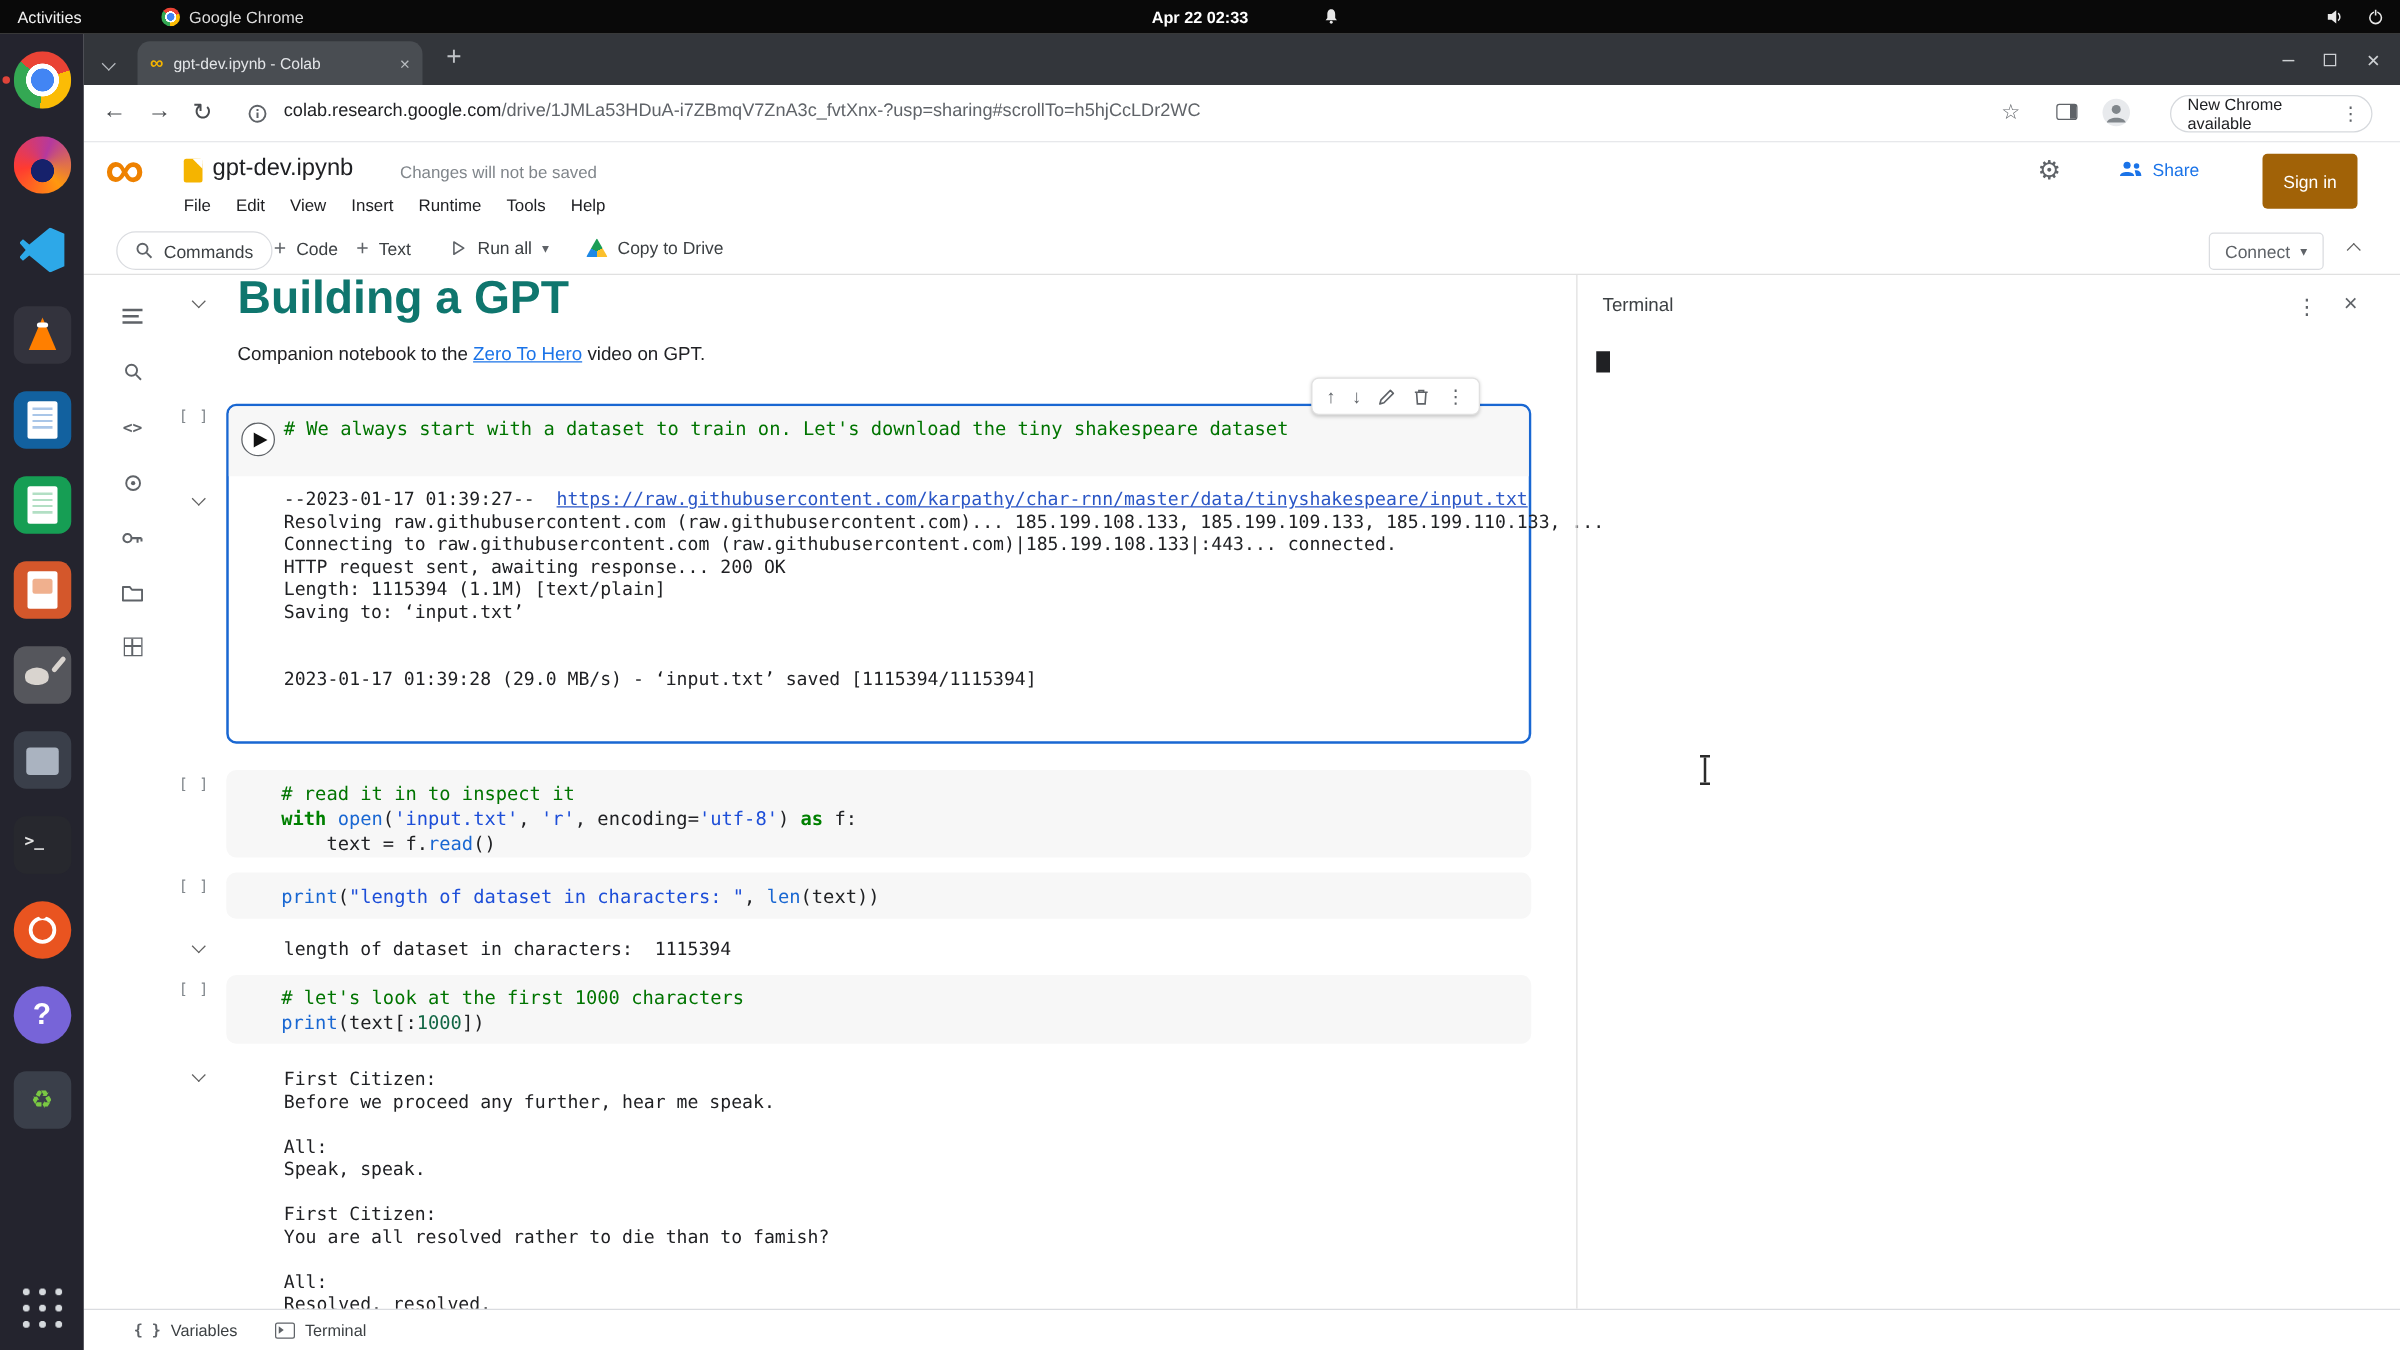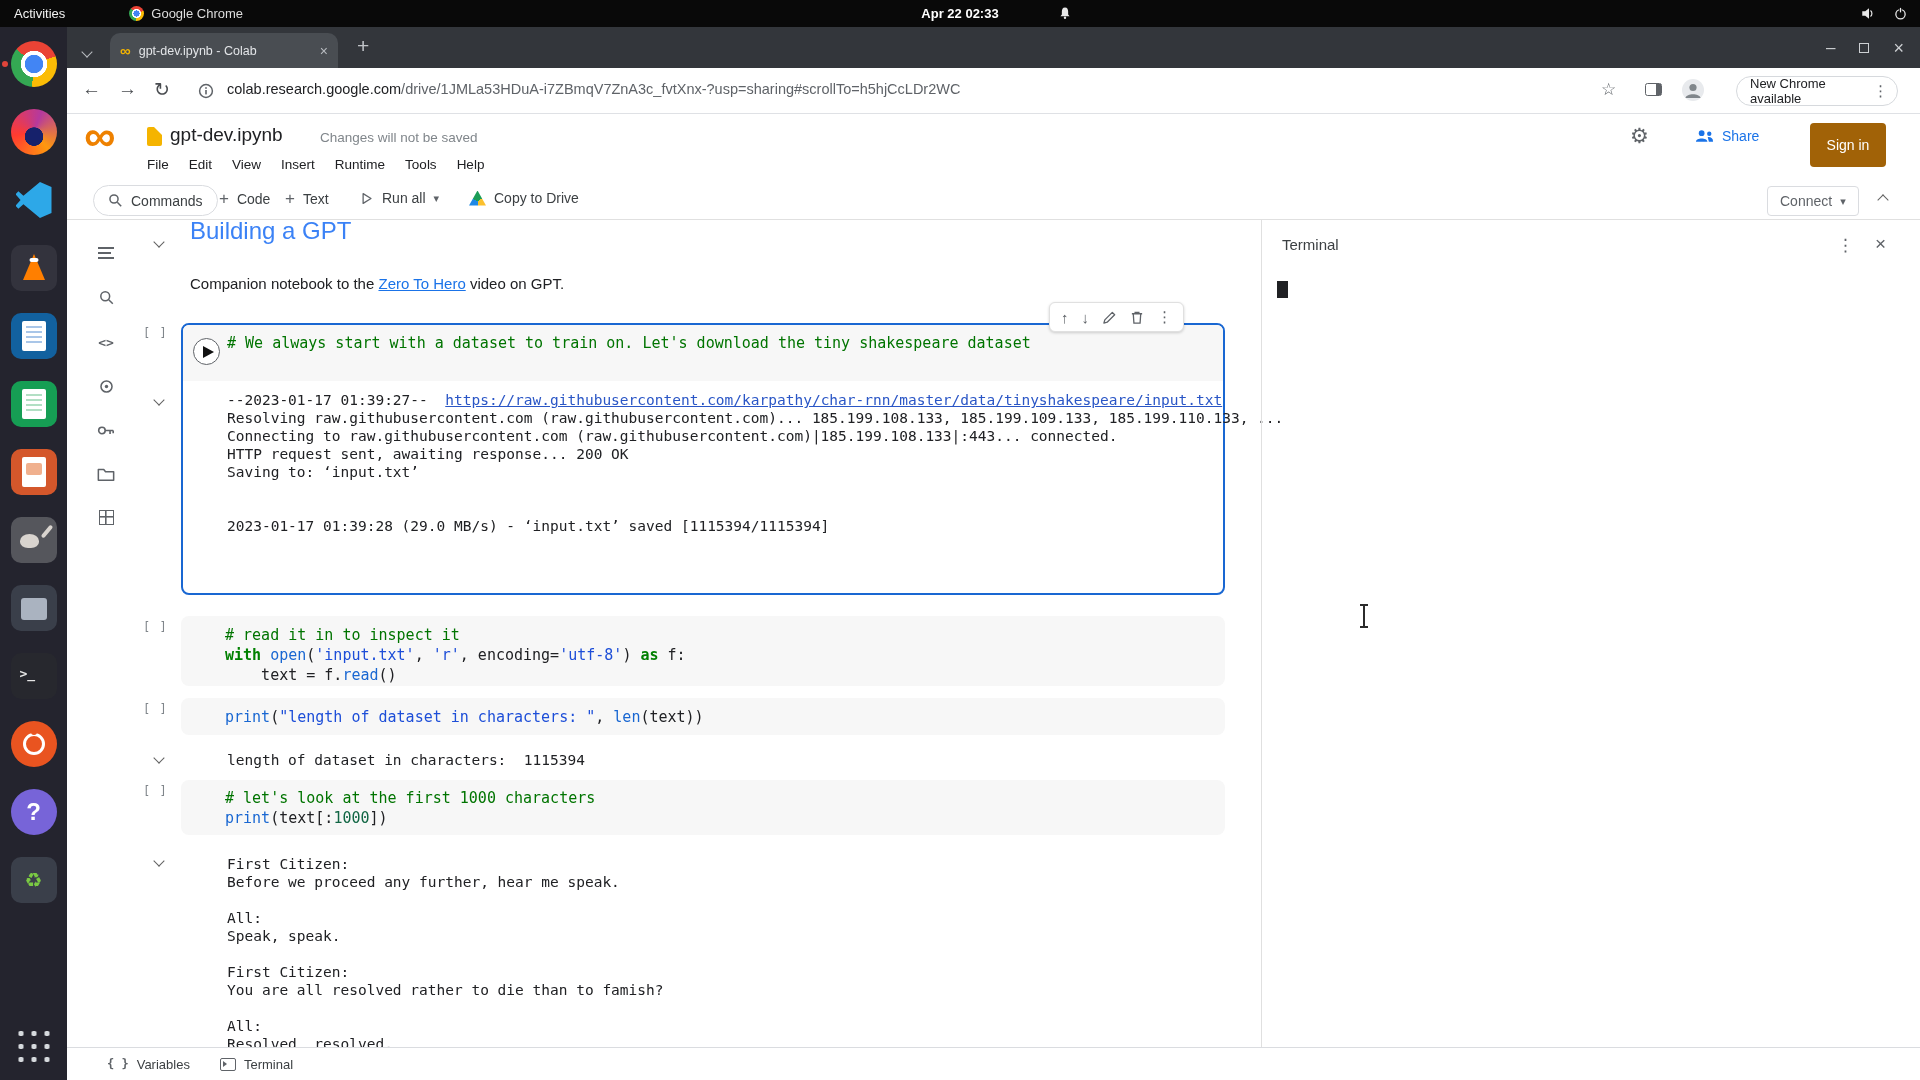--- a/index.html
+++ b/index.html
@@ -77,21 +77,21 @@
   #pill .kb{color:#5f6368;font-size:15px}
 
   
   #colab{position:absolute;top:87px;left:0;right:0;bottom:0;background:#fff}
   #cl-logo{position:absolute;left:17px;top:-4px;font-size:44px;font-weight:700;color:#ee8100;line-height:52px}
   .nb-ic{position:absolute;left:80px;top:13px;width:15px;height:19px;background:#f5b400;border-radius:2px}
   .nb-ic::before{content:"";position:absolute;right:0;top:0;border:4px solid #fff;border-left-color:rgba(0,0,0,0);border-bottom-color:rgba(0,0,0,0)}
   #cl-title{position:absolute;left:103px;top:10px;font-size:19px;color:#202124;cursor:text}
   #cl-status{position:absolute;left:253px;top:16px;font-size:13.5px;color:#80868b}
   #cl-gear{position:absolute;left:1563px;top:10px;font-size:21px;color:#5f6368;cursor:pointer}
-  #cl-share{position:absolute;left:1628px;top:14px;display:flex;gap:8px;align-items:center;color:#1a73e8;font-size:14px;cursor:pointer}
+  #cl-share{position:absolute;left:1628px;top:14px;display:flex;gap:8px;align-items:flex-start;color:#1a73e8;font-size:14px;cursor:pointer}
   #cl-signin{position:absolute;left:1743px;top:9px;width:76px;height:44px;background:#a16207;color:#fff;border:none;border-radius:4px;font-size:14px;font-family:inherit;cursor:pointer}
   #cl-menus{position:absolute;left:70px;top:38px;display:flex;font-size:13.5px;color:#202124}
   #cl-menus span{padding:5px 10px;cursor:pointer}
 
   #cl-tools{position:absolute;left:0;right:0;top:70px;height:36px;border-bottom:1px solid #e0e0e0;font-size:14px;color:#3c4043}
   .tl{position:absolute;display:flex;align-items:center;gap:8px;cursor:pointer}
   #t-commands{left:26px;top:1px;height:31px;padding:0 14px;border:1px solid #dadce0;border-radius:16px;color:#3c4043}
   #t-code{left:152px;top:6px}
   #t-text{left:218px;top:6px}
   #t-runall{left:292px;top:6px}
@@ -105,21 +105,21 @@
   .i-toc::after{content:"";position:absolute;left:0;right:3px;top:3px;height:2px;background:currentColor}
   .i-code{font:700 13px "DejaVu Sans Mono",monospace}
   .i-grid{width:15px;height:15px;border:1.6px solid currentColor;background:
      linear-gradient(currentColor,currentColor) center/1.6px 100% no-repeat,
      linear-gradient(currentColor,currentColor) center/100% 1.6px no-repeat}
 
   .chev{display:inline-block;width:8px;height:8px;border-right:1.7px solid #616161;border-bottom:1.7px solid #616161;transform:rotate(45deg)}
   .chev.up{transform:rotate(-135deg)}
   .chev.dim{border-color:#b8bcc0}
 
-  #nb-heading{position:absolute;left:123px;top:103px;font-size:24px;font-weight:400;color:#3b82f6}
+  #nb-heading{position:absolute;left:123px;top:103px;font-size:37px;font-weight:700;color:#0f766e}
   #h-chev{position:absolute;left:88px;top:118px}
   #nb-intro{position:absolute;left:123px;top:161px;font-size:15px;color:#202124}
   #nb-intro a{color:#1a73e8;text-decoration:underline;cursor:pointer}
 
   .cellbox{position:absolute;left:114px;width:1044px;background:#f7f7f7;border-radius:8px}
   #cell1{top:209px;height:272px;background:#fff;border:2px solid #1967d2}
   #cell1 .codearea{position:absolute;left:0;right:0;top:0;height:56px;background:#f7f7f7;border-radius:6px 6px 0 0;padding:8px 0 0 44px}
   #cell1 .outarea{position:absolute;left:44px;top:66px;right:6px;color:#1f1f1f}
   .play{position:absolute;left:10px;top:13px;width:27px;height:27px;border-radius:50%;border:1.7px solid #5f6368;background:#fff;display:flex;align-items:center;justify-content:center;cursor:pointer}
   .play::after{content:"";border-left:11px solid #111;border-top:6.5px solid rgba(0,0,0,0);border-bottom:6.5px solid rgba(0,0,0,0);margin-left:3px}
@@ -373,20 +373,21 @@
       <div class="cellbox" id="cell1">
         <div class="codearea codeblock">
             <div class="code-line"><span class="tok-comment"># We always start with a dataset to train on. Let's download the tiny shakespeare dataset</span></div>
           </div>
         <span class="play"></span>
         <div class="outarea outblock" style="position:absolute;left:44px">
             <div class="code-line"><span class="tok-plain">--2023-01-17 01:39:27--  </span><span class="tok-link">https://raw.githubusercontent.com/karpathy/char-rnn/master/data/tinyshakespeare/input.txt</span></div>
             <div class="code-line"><span class="tok-plain">Resolving raw.githubusercontent.com (raw.githubusercontent.com)... 185.199.108.133, 185.199.109.133, 185.199.110.133, ...</span></div>
             <div class="code-line"><span class="tok-plain">Connecting to raw.githubusercontent.com (raw.githubusercontent.com)|185.199.108.133|:443... connected.</span></div>
             <div class="code-line"><span class="tok-plain">HTTP request sent, awaiting response... 200 OK</span></div>
+            <div class="code-line"><span class="tok-plain">Length: 1115394 (1.1M) [text/plain]</span></div>
             <div class="code-line"><span class="tok-plain">Saving to: ‘input.txt’</span></div>
             <div class="code-line">&nbsp;</div>
             <div class="code-line">&nbsp;</div>
             <div class="code-line"><span class="tok-plain">2023-01-17 01:39:28 (29.0 MB/s) - ‘input.txt’ saved [1115394/1115394]</span></div>
           </div>
       </div>
       <span class="outchev" style="top:276px"><span class="chev"></span></span>
       <div id="ctb">
         <span>↑</span>
         <span>↓</span>

